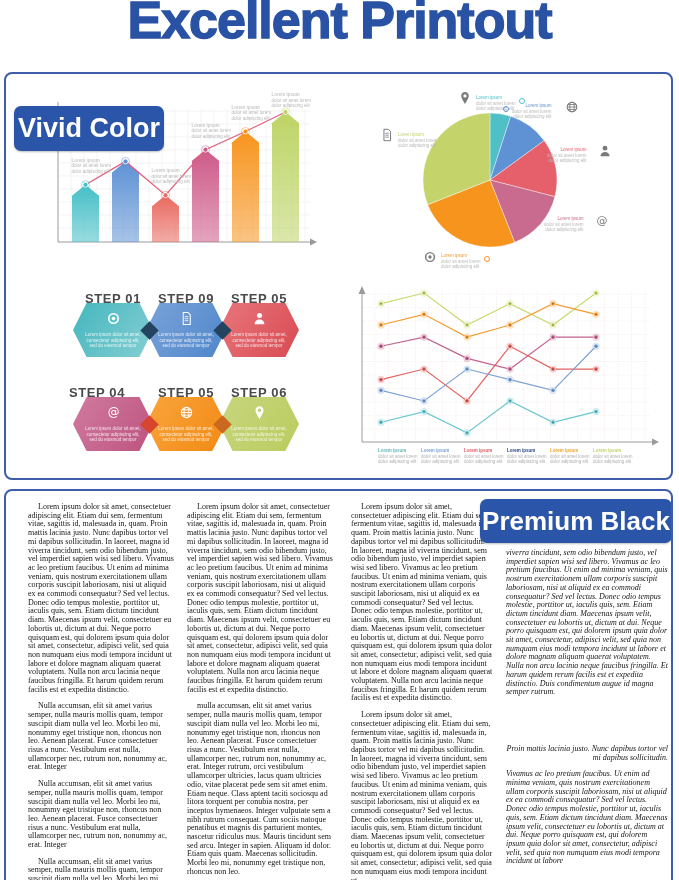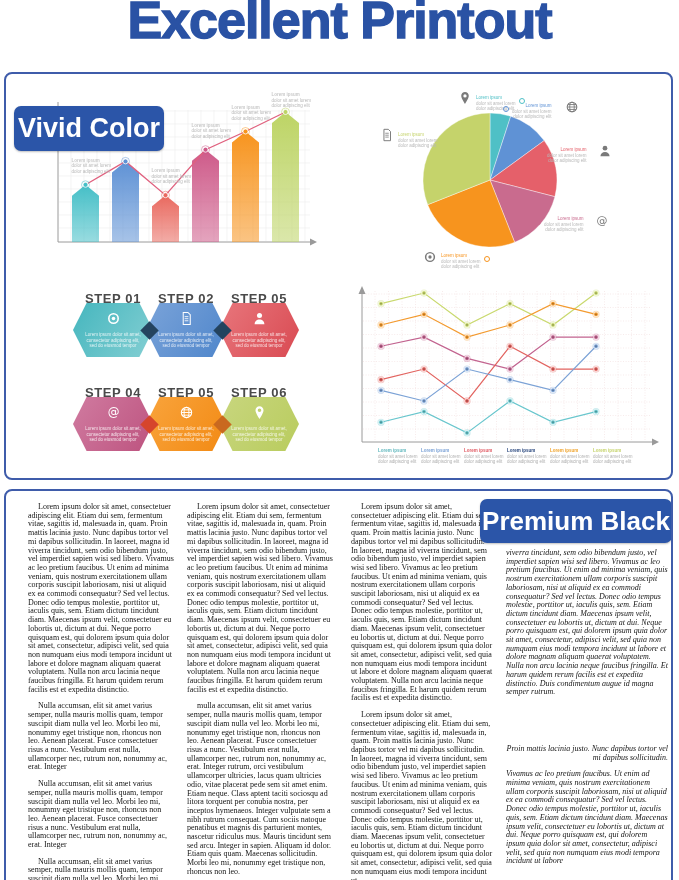--- a/index.html
+++ b/index.html
@@ -226,37 +226,37 @@
         </div></div>
     <div id="steps">
         <div class="step-label" style="left: 51px; top: 4px;">STEP 01</div>
         <div class="hex" style="left: 51px; top: 16px; background: linear-gradient(125deg, rgb(69, 182, 190), rgb(132, 207, 211));">
           <div><svg width="15" height="15" viewBox="0 0 16 16">
               <circle cx="8" cy="8" r="5" fill="none" stroke="#ffffff" stroke-width="1.7"></circle>
               <circle cx="8" cy="8" r="1.9" fill="#ffffff"></circle>
             </svg></div>
           <div class="body">Lorem ipsum dolor sit amet, consectetur adipiscing elit, sed do eiusmod tempor</div>
         </div>
-        <div class="step-label" style="left: 124px; top: 4px;">STEP 02</div>
+        <div class="step-label" style="left: 124px; top: 4px;">STEP 09</div>
         <div class="hex" style="left: 124px; top: 16px; background: linear-gradient(125deg, rgb(122, 163, 217), rgb(79, 134, 203));">
           <div><svg width="15" height="15" viewBox="0 0 16 16">
               <path d="M4.5 1.5h5l2.5 2.5v10.5h-7.5z" fill="none" stroke="#ffffff" stroke-width="1.1"></path>
               <path d="M6 6h4M6 8.2h4M6 10.4h4" stroke="#ffffff" stroke-width="0.9"></path>
             </svg></div>
           <div class="body">Lorem ipsum dolor sit amet, consectetur adipiscing elit, sed do eiusmod tempor</div>
         </div>
         <div class="step-label" style="left: 197px; top: 4px;">STEP 05</div>
         <div class="hex" style="left: 197px; top: 16px; background: linear-gradient(125deg, rgb(232, 118, 124), rgb(217, 74, 82));">
           <div><svg width="15" height="15" viewBox="0 0 16 16">
               <circle cx="8" cy="4.8" r="2.7" fill="#ffffff"></circle>
               <path d="M2.8 14c0-3 2.3-5 5.2-5s5.2 2 5.2 5z" fill="#ffffff"></path>
             </svg></div>
           <div class="body">Lorem ipsum dolor sit amet, consectetur adipiscing elit, sed do eiusmod tempor</div>
         </div>
-        <div class="step-label" style="left: 51px; top: 98px;">STEP 04</div>
+        <div class="step-label" style="left: 35px; top: 98px;">STEP 04</div>
         <div class="hex" style="left: 51px; top: 110px; background: linear-gradient(125deg, rgb(208, 123, 160), rgb(189, 83, 127));">
           <div><svg width="15" height="15" viewBox="0 0 16 16">
               <text x="8" y="12" font-size="12.5" text-anchor="middle" fill="#ffffff" font-family="DejaVu Sans,sans-serif">@</text>
             </svg></div>
           <div class="body">Lorem ipsum dolor sit amet, consectetur adipiscing elit, sed do eiusmod tempor</div>
         </div>
         <div class="step-label" style="left: 124px; top: 98px;">STEP 05</div>
         <div class="hex" style="left: 124px; top: 110px; background: linear-gradient(125deg, rgb(249, 164, 60), rgb(242, 138, 20));">
           <div><svg width="15" height="15" viewBox="0 0 16 16">
               <circle cx="8" cy="8" r="5.5" fill="none" stroke="#ffffff" stroke-width="1.2"></circle>

